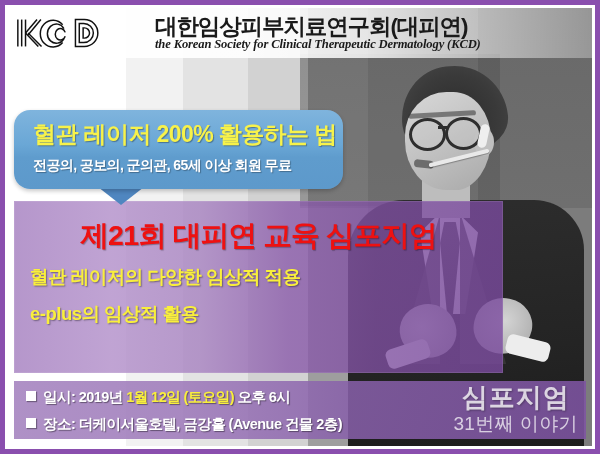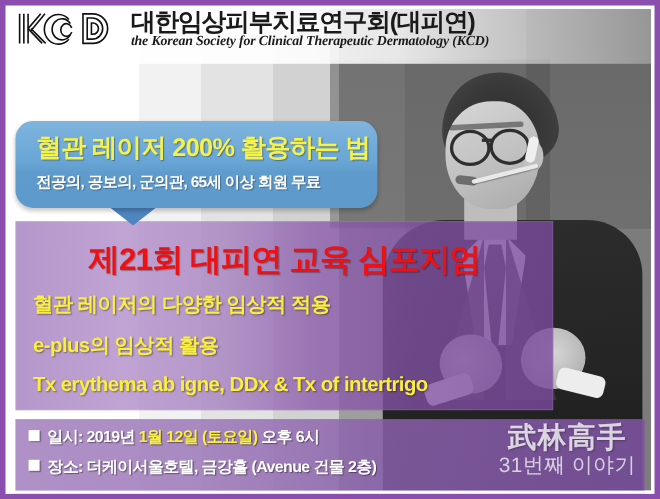--- a/index.html
+++ b/index.html
@@ -187,28 +187,30 @@
     transform: rotate(14deg);
   }
 
   
   .header {
     position: absolute;
     left: 8px; top: 8px;
     width: 584px; height: 50px;
     z-index: 10;
     display: flex;
+    align-items: center;
     padding-left: 6px;
     box-sizing: border-box;
     background: linear-gradient(90deg,
        rgba(255,255,255,.97) 0%,
        rgba(255,255,255,.92) 40%,
        rgba(255,255,255,.80) 62%,
        rgba(255,255,255,.55) 80%,
        rgba(255,255,255,.30) 100%);
+    gap: 36px;
   }
   .logo-kcd {
     width: 96px;
     height: 36px;
     flex: 0 0 auto;
     margin-right: 9px;
   }
   .logo-kcd svg { display: block; }
   .header-titles { line-height: 1.04; }
   .title-ko {
@@ -308,21 +310,21 @@
     text-shadow: 1px 1px 1.5px rgba(0,0,0,.40);
     white-space: nowrap;
     margin-bottom: 12px;
   }
   .band-line:last-child { margin-bottom: 0; }
 
   
   .band-info {
     position: absolute;
     left: 14px; top: 381px;
-    width: 572px; height: 72px;
+    width: 572px; height: 58px;
     z-index: 15;
     background: linear-gradient(90deg,
       rgba(166,133,192,.90) 0%,
       rgba(158,122,186,.88) 30%,
       rgba(136,96,170,.86) 58%,
       rgba(126,84,162,.88) 100%);
     box-sizing: border-box;
     padding: 7px 0 0 12px;
   }
   .info-line {
@@ -432,37 +434,36 @@
   <div class="callout">
     <div class="callout-main">혈관 레이저 200% 활용하는 법</div>
     <div class="callout-sub">전공의, 공보의, 군의관, 65세 이상 회원 무료</div>
   </div>
 
   <div class="band-main">
     <div class="band-main-title">제21회 대피연 교육 심포지엄</div>
     <div class="band-lines">
       <div class="band-line">혈관 레이저의 다양한 임상적 적용</div>
       <div class="band-line">e-plus의 임상적 활용</div>
-      <div class="band-line">Tx erythema ab igne, DDx &amp; Tx of intertrigo</div>
     </div>
   </div>
 
   <div class="band-info">
     <div class="info-line">
       <span class="bullet"></span><span>일시:</span>
       <span>2019년</span>
       <span class="hl-yellow">1월 12일 (토요일)</span>
       <span>오후 6시</span>
     </div>
     <div class="info-line">
       <span class="bullet"></span><span>장소:</span>
       <span>더케이서울호텔, 금강홀 (Avenue 건물 2층)</span>
     </div>
   </div>
 
   <div class="watermark">
-    <div class="wm-main">武林高手</div>
+    <div class="wm-main">심포지엄</div>
     <div class="wm-sub">31번째 이야기</div>
   </div>
 
   <div class="frame-inner"></div>
   <div class="frame-outer"></div>
 </div>
 
 </body></html>

